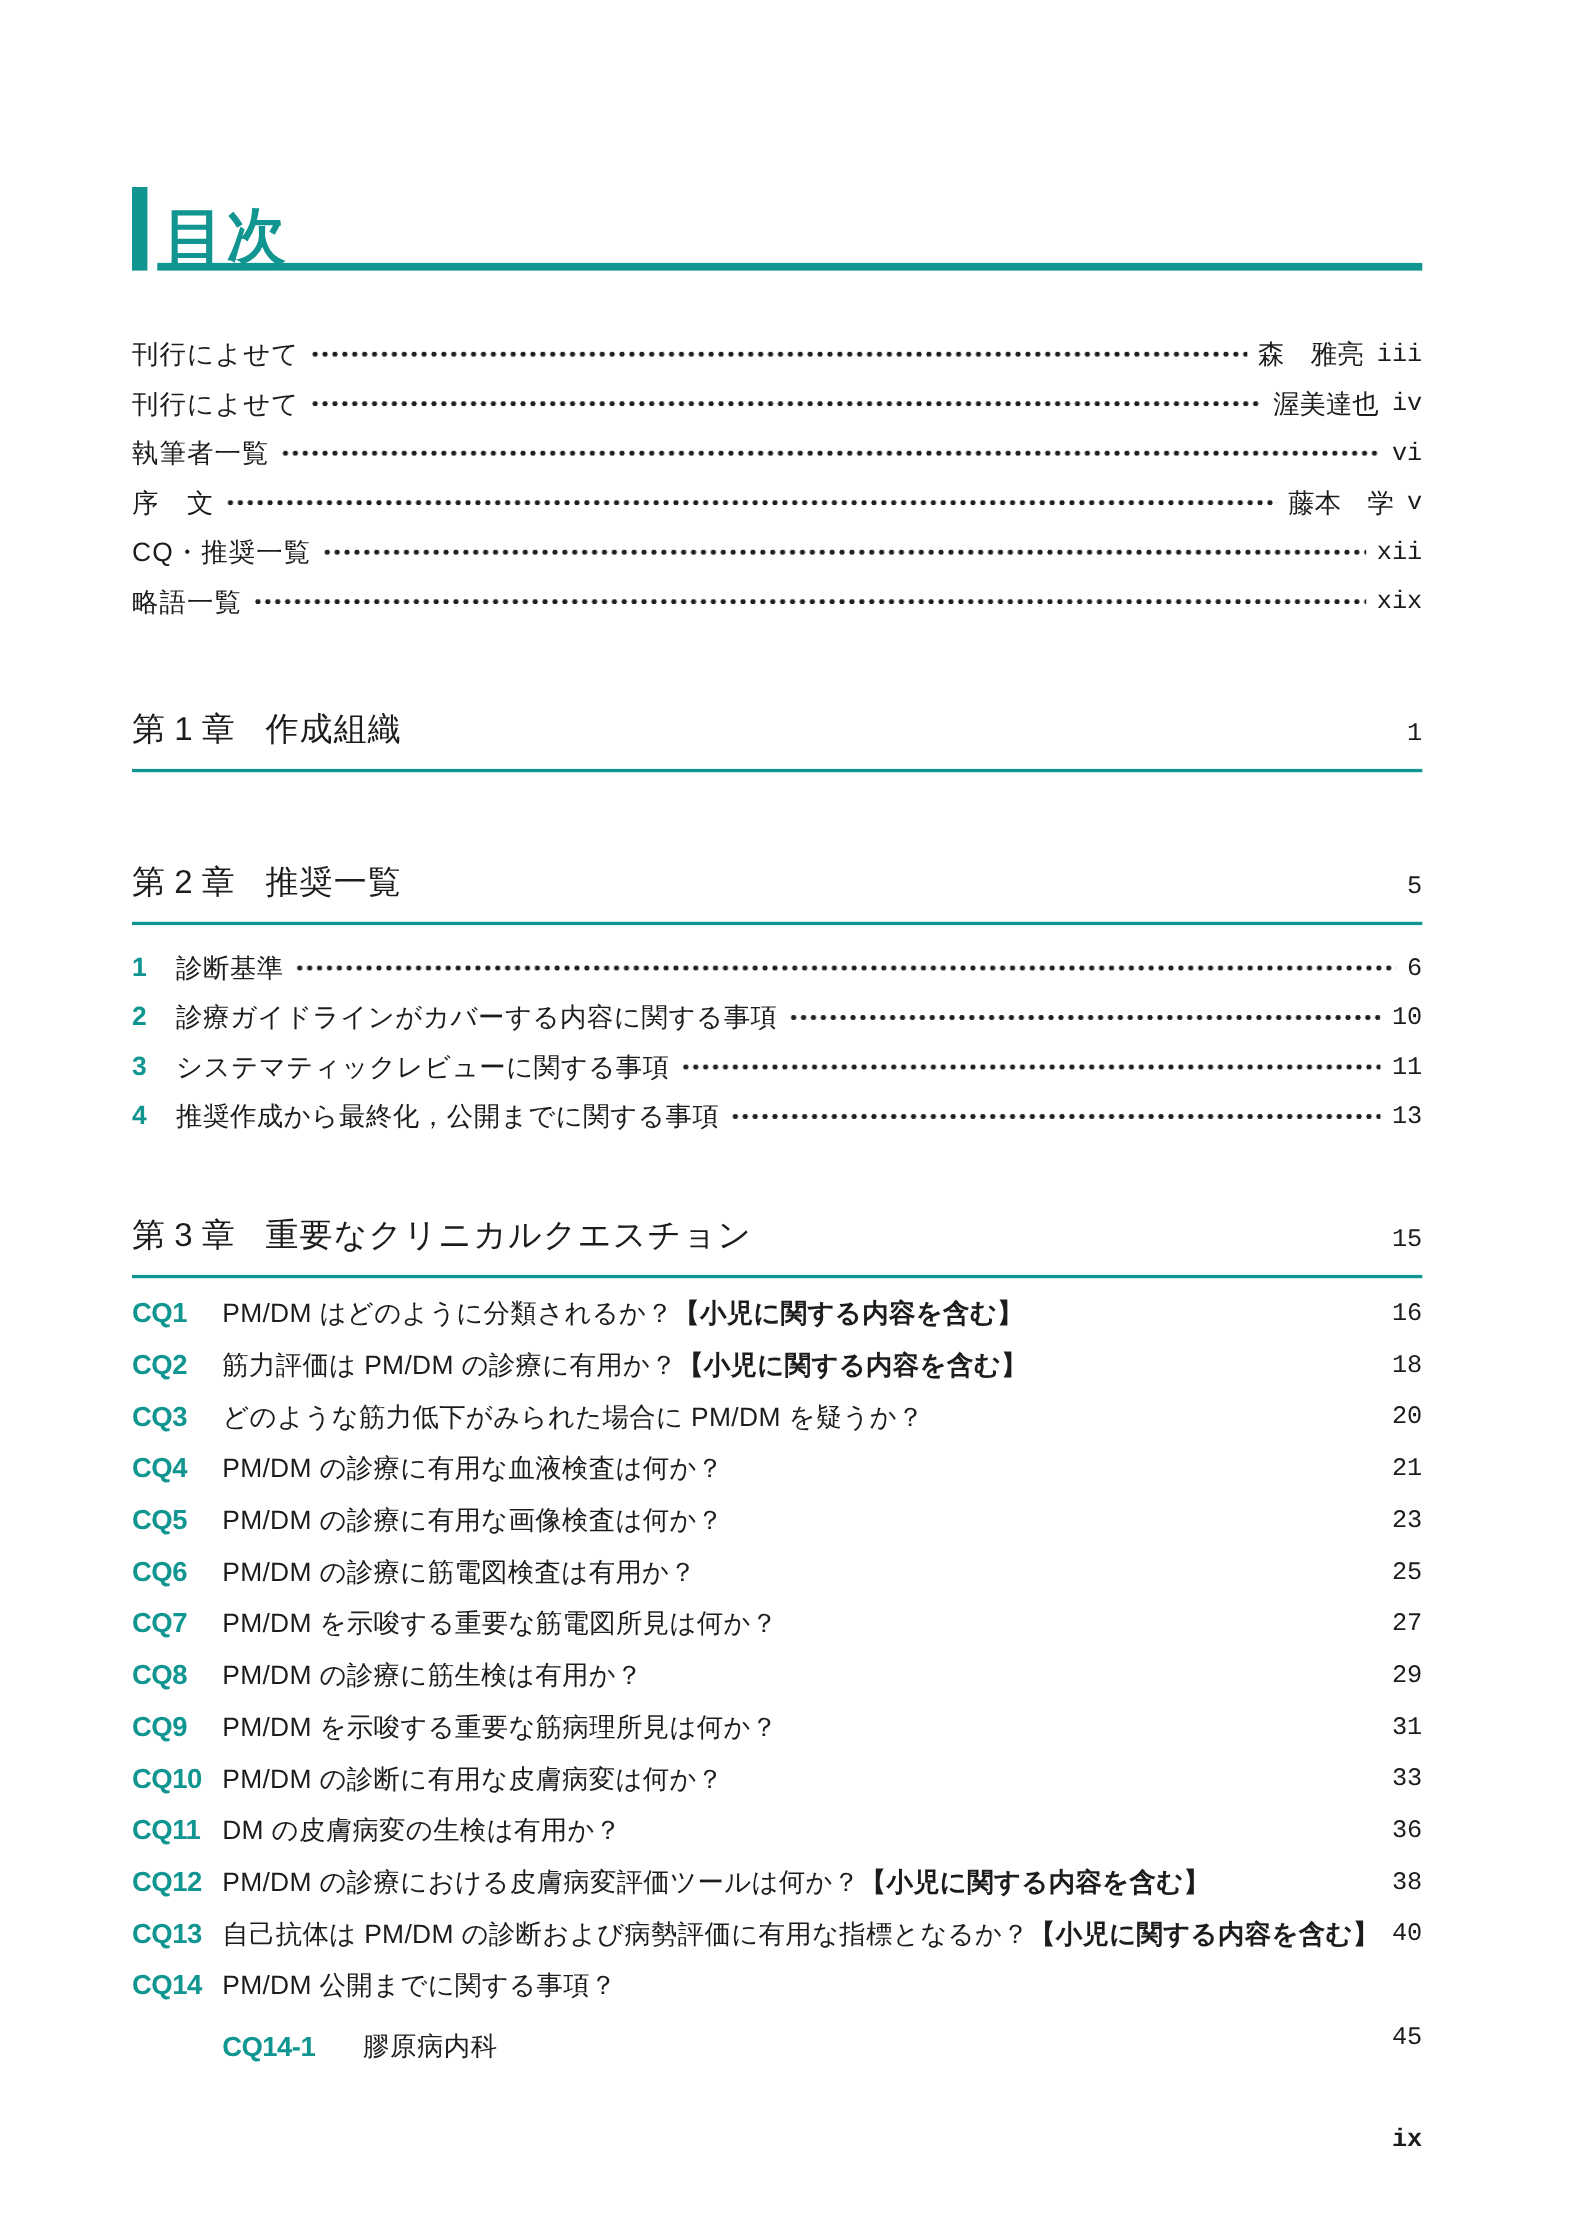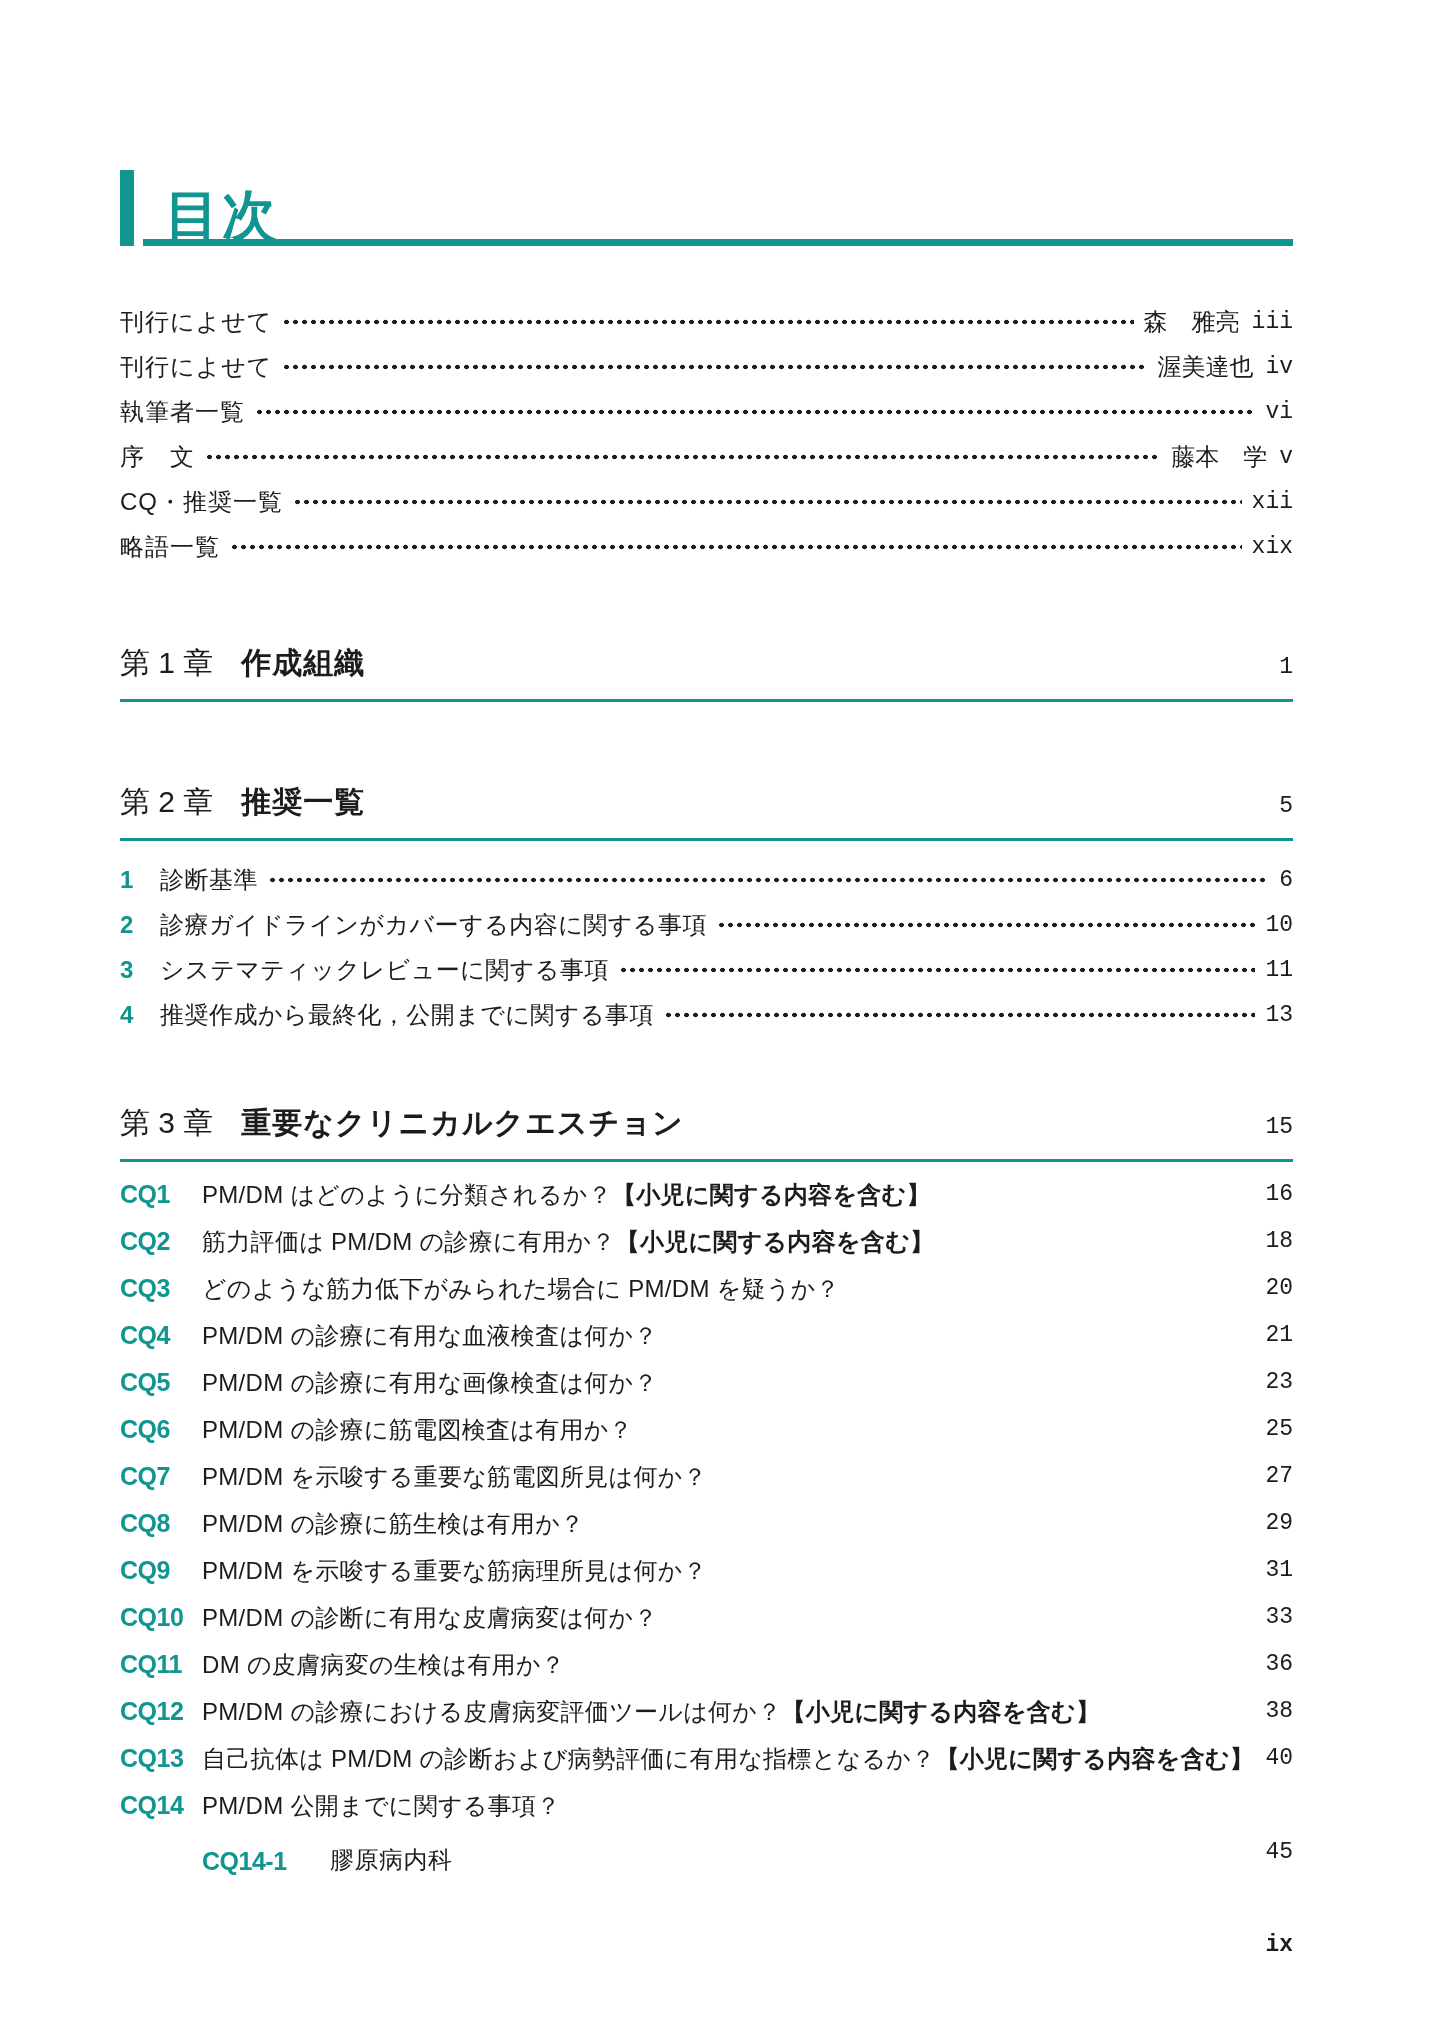--- a/index.html
+++ b/index.html
@@ -10,38 +10,38 @@
   html,body{background:#ffffff}
   body{
     width:1434px;height:2024px;position:relative;overflow:hidden;
     font-family:"Liberation Sans","DejaVu Sans",sans-serif;color:var(--ink);
   }
   .serif{font-family:Liberation Mono, monospace}
   .content{position:absolute;left:120px;right:141px;top:0}
 
   
   .title-block{margin-top:170px}
-  .title-row{display:flex;align-items:flex-end;gap:31px;height:76px}
+  .title-row{display:flex;align-items:flex-end;gap:15px;height:76px}
   .title-bar{width:14px;height:76px;background:var(--teal)}
   .title-text{font-size:54px;font-weight:bold;color:var(--teal);line-height:1;padding-bottom:4px;letter-spacing:3px}
   .title-rule{height:7px;background:var(--teal);margin-left:23px;margin-top:-7px}
 
   
   .front-matter{margin-top:53px}
   .fm-row{display:flex;align-items:center;height:45px;font-size:24px}
   .fm-label{white-space:nowrap;letter-spacing:1px}
   .leader{flex:1;height:6px;margin:0 10px;background-image:radial-gradient(circle,#1e1e1e 2.1px,transparent 2.6px);background-size:9px 6px;background-position:left center;background-repeat:repeat-x}
   .fm-author{font-size:24px;white-space:pre;margin-right:12px}
   .fm-author:empty{margin-right:0}
   .fm-page{font-size:23px;white-space:nowrap}
 
   
   .ch-head{display:flex;align-items:baseline}
   .ch-num{font-size:30px;font-weight:normal;white-space:nowrap}
-  .ch-title{font-size:30px;font-weight:bold;margin-left:28px;flex:1;letter-spacing:1px}
+  .ch-title{font-size:30px;font-weight:normal;margin-left:28px;flex:1;letter-spacing:1px}
   .ch-page{font-size:23px}
   .ch-rule{height:3px;background:var(--teal);margin-top:15px}
   .chapter-1{margin-top:74px}
   .chapter-2{margin-top:80px}
   .chapter-3{margin-top:66px}
 
   
   .scope-items{margin-top:16px}
   .scope-row{display:flex;align-items:center;height:45px;font-size:24px}
   .scope-num{color:var(--teal);font-weight:bold;width:40px;font-size:24px}

